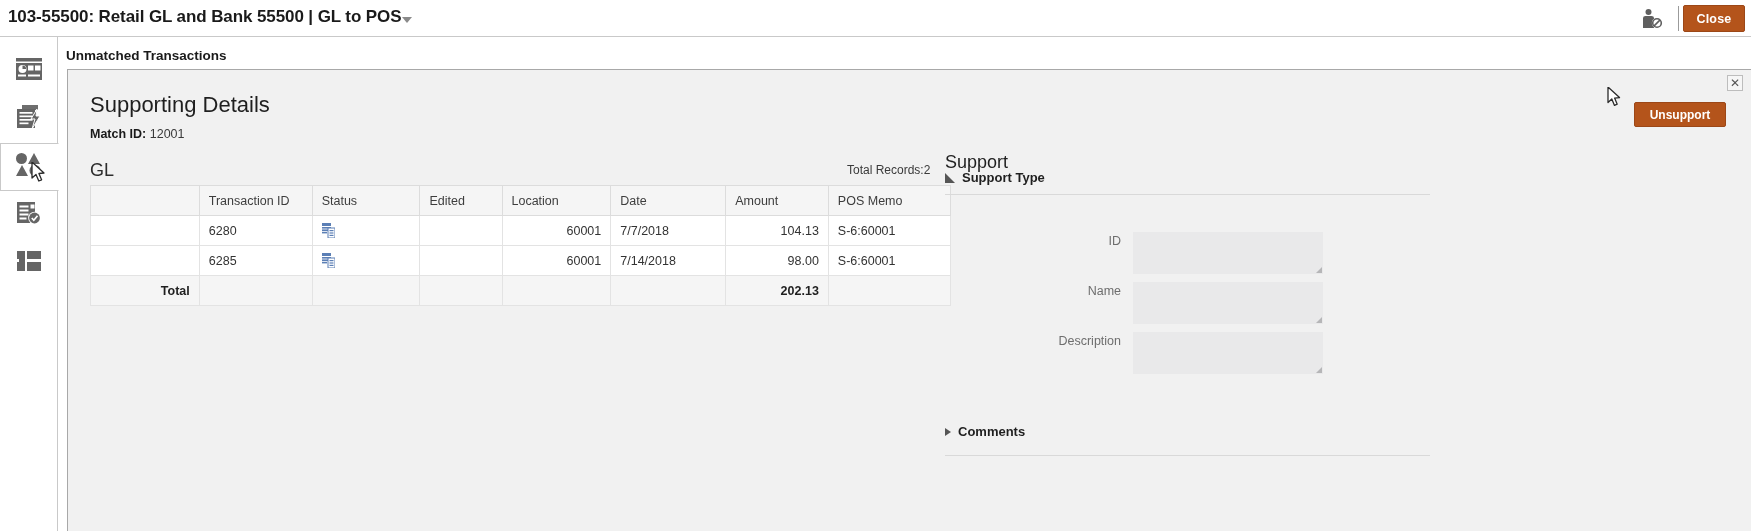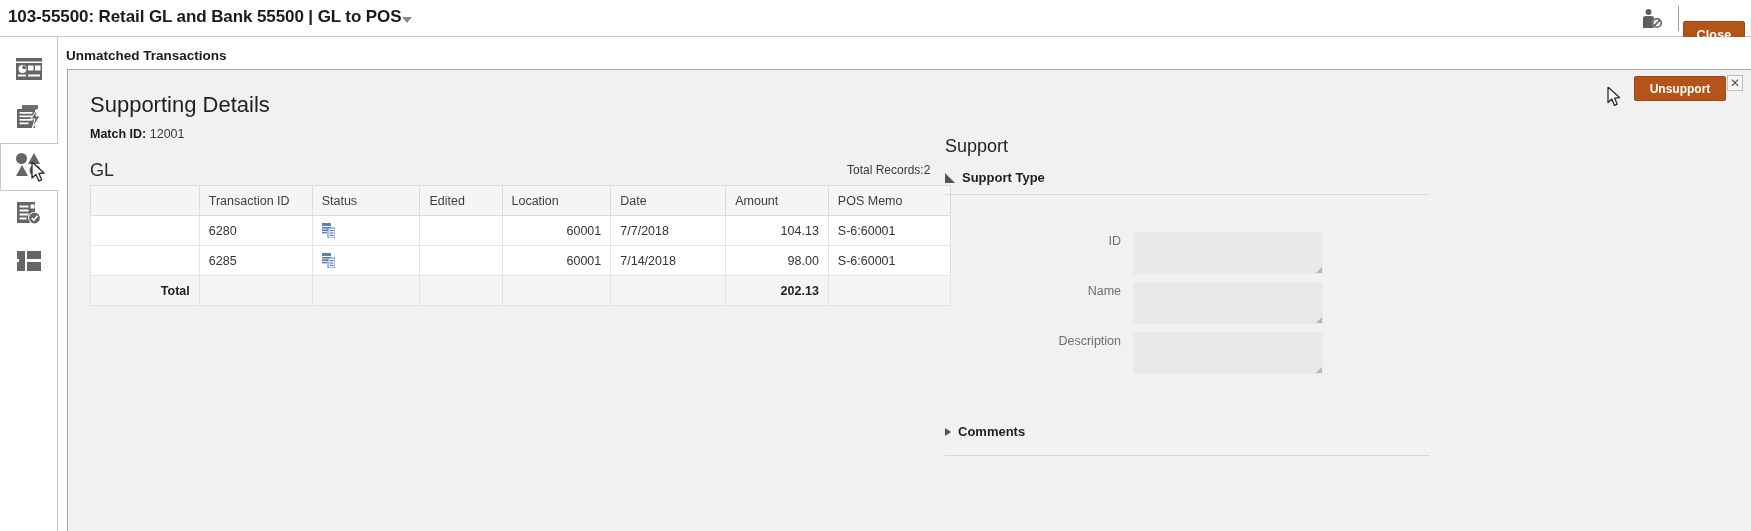--- a/index.html
+++ b/index.html
@@ -34,21 +34,21 @@
     position: absolute; right: 72px; top: 6px;
     width: 1px; height: 25px; background: #9b9b9b;
   }
   .close-btn {
     position: absolute; right: 6px; top: 5px;
     width: 62px; height: 27px;
     background: #b4541b; color: #ffffff;
     border: 1px solid #9c4717; border-radius: 2px;
     font-size: 12.5px; font-weight: bold;
     display: flex; align-items: center; justify-content: center;
-    cursor: pointer; letter-spacing: 0.2px; margin-top: 16px;
+    cursor: pointer; letter-spacing: 0.2px;
   }
 
   
   .rail {
     position: absolute; left: 0; top: 37px;
     width: 58px; height: 494px;
     background: #ffffff;
     border-right: 1px solid #c9c9c9;
   }
   .rail-item {
@@ -101,21 +101,21 @@
   .sd-title {
     position: absolute; left: 22px; top: 22px;
     font-size: 22px; color: #1f1f1f; font-weight: normal;
   }
   .match-id {
     position: absolute; left: 22px; top: 57px;
     font-size: 12.5px; color: #3a3a3a;
   }
   .match-id b { font-weight: bold; color: #1a1a1a; }
   .unsupport-btn {
-    position: absolute; right: 25px; top: 6px;
+    position: absolute; right: 25px; top: 32px;
     width: 92px; height: 25px;
     background: #b4541b; color: #fff;
     border: 1px solid #9c4717; border-radius: 2px;
     font-size: 12px; font-weight: bold;
     display: flex; align-items: center; justify-content: center;
     cursor: pointer;
   }
 
   
   .gl-label {
@@ -159,21 +159,21 @@
   .c-edit  { width: 80px; }
   .c-loc   { width: 106px; text-align: right; }
   .c-date  { width: 112px; }
   .c-amt   { width: 100px; text-align: right; }
   .c-memo  { width: 119px; }
   th.c-loc, th.c-amt { text-align: left; }
   .status-icon { display: inline-block; width: 13px; height: 15px; vertical-align: middle; }
 
   
   .support-h {
-    position: absolute; left: 877px; top: 66px;
+    position: absolute; left: 877px; top: 82px;
     font-size: 18px; color: #1f1f1f;
   }
   .sec-head {
     position: absolute; left: 877px; top: 100px;
     font-size: 13px; font-weight: bold; color: #1f1f1f;
     display: flex; align-items: center; gap: 7px; cursor: pointer;
   }
   .tri-down { width: 0; height: 0; border-left: 5px solid #555; border-bottom: 5px solid #555; border-top: 5px solid transparent; border-right: 5px solid transparent; }
   .tri-right { width: 0; height: 0; border-left: 6px solid #555; border-top: 4px solid transparent; border-bottom: 4px solid transparent; }
   .sec-rule {

